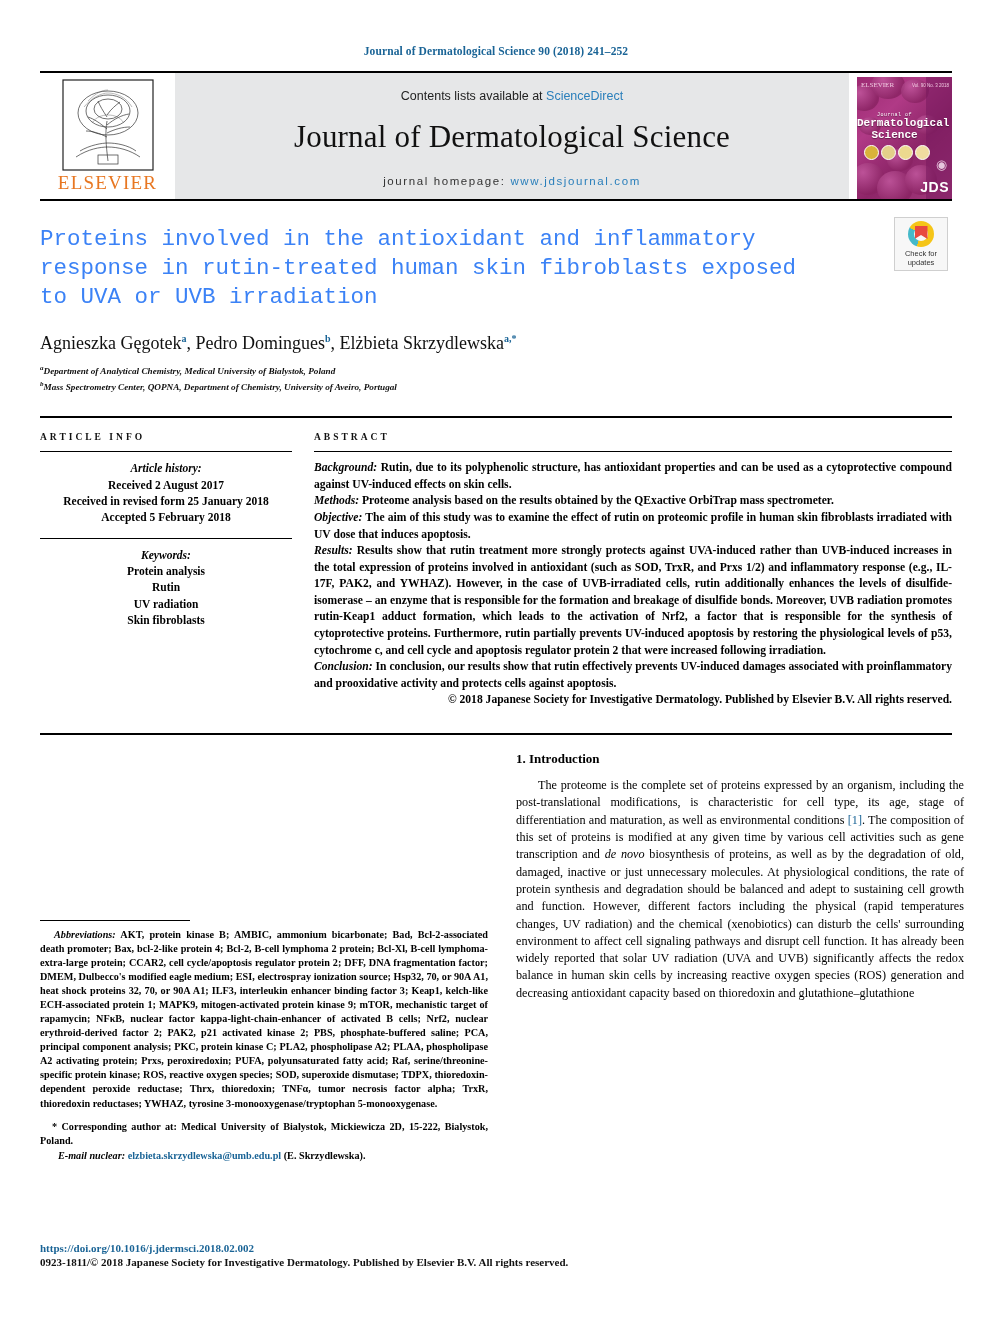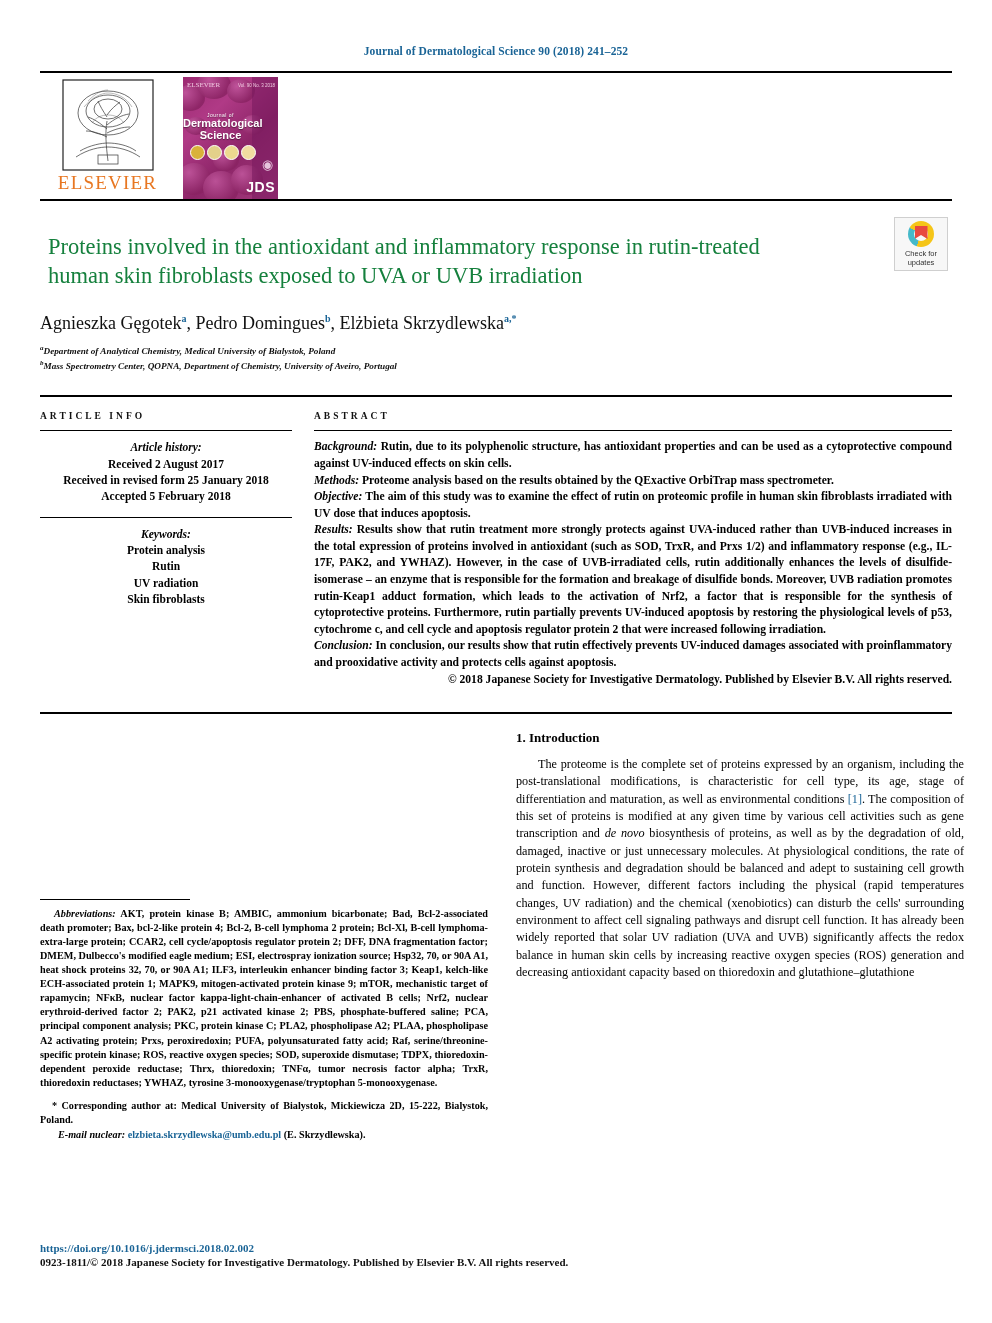--- a/index.html
+++ b/index.html
@@ -104,21 +104,21 @@
   }
   .cover-cells { position: absolute; inset: 0; }
   .cell {
     position: absolute; border-radius: 50%;
     background: radial-gradient(circle at 35% 30%, #c2589e, #8a2363 70%);
     opacity: 0.85;
   }
   .cover-title {
     position: absolute; top: 36px; left: 0; right: 20px;
     text-align: center;
-    font-family: Liberation Sans, sans-serif;
+    font-family: Liberation Mono, monospace;
     color: #fff; font-size: 11px; line-height: 1.05; font-weight: bold;
     text-shadow: 0 1px 1px rgba(0,0,0,.4);
   }
   .cover-title .sm { display:block; font-size: 5px; font-weight: normal; letter-spacing:.5px; }
   .cover-wells { position: absolute; top: 68px; left: 7px; display: flex; gap: 2px; }
   .well { width: 15px; height: 15px; border-radius: 50%; border: 1.5px solid #fff; }
   .w1 { background: #d9b23a; } .w2 { background: #e3d08a; }
   .w3 { background: #ecd98f; } .w4 { background: #f0dca0; }
   .cover-jds {
     position: absolute; bottom: 4px; right: 3px;
@@ -133,26 +133,26 @@
     font-family: "Liberation Serif", serif;
   }
   .cover-vol {
     position: absolute; top: 6px; right: 3px; color: #f0c8e0; font-size: 4.5px;
     font-family: "Liberation Sans", sans-serif;
   }
 
   
   .title-block { margin: 0 40px; padding-top: 24px; border-top: 2.5px solid #000; position: relative; }
   .article-title {
-    font-family: Liberation Serif, serif;
+    font-family: Liberation Mono, monospace;
     font-size: 22.5px;
     line-height: 1.28;
     font-weight: normal;
-    color: #15803d;
-    margin: 8px;
+    color: #3b82f6;
+    margin: 0;
     max-width: 760px;
   }
   .crossmark {
     position: absolute; right: 4px; top: 16px;
     width: 54px; height: 54px;
     border: 1px solid #cfcfcf; background: #f7f7f7;
     display: flex; flex-direction: column; align-items: center; justify-content: center;
   }
   .cm-ring {
     width: 26px; height: 26px; border-radius: 50%;
@@ -312,20 +312,29 @@
           <path d="M22 28 C30 18 40 14 46 14 C54 14 64 18 70 28"></path>
           <path d="M26 22 C34 14 40 11 46 11"></path>
           <path d="M30 44 C34 38 40 36 46 36"></path>
           <path d="M62 44 C58 38 52 36 46 36"></path>
         </g>
         <rect x="36" y="76" width="20" height="9" fill="none" stroke="#333" stroke-width="0.7"></rect>
       </svg>
       <div class="elsevier-word">ELSEVIER</div>
     </div>
 
+    <div class="masthead-center">
+      <div class="contents-line">
+        <span>Contents lists available at </span><span class="sd">ScienceDirect</span>
+      </div>
+      <div class="journal-title">Journal of Dermatological Science</div>
+      <div class="homepage-line">
+        <span>journal homepage: </span><span class="url">www.jdsjournal.com</span>
+      </div>
+    </div>
 
     <div class="cover-thumb">
       <div class="cover-inner">
         <div class="cover-cells">
           <div class="cell" style="left:-8px;  top:8px;  width:30px; height:26px;"></div>
           <div class="cell" style="left:14px;  top:-6px; width:34px; height:28px;"></div>
           <div class="cell" style="left:44px;  top:2px;  width:28px; height:24px;"></div>
           <div class="cell" style="left:-6px;  top:86px; width:34px; height:32px;"></div>
           <div class="cell" style="left:20px;  top:94px; width:36px; height:34px;"></div>
           <div class="cell" style="left:48px;  top:88px; width:32px; height:30px;"></div>

